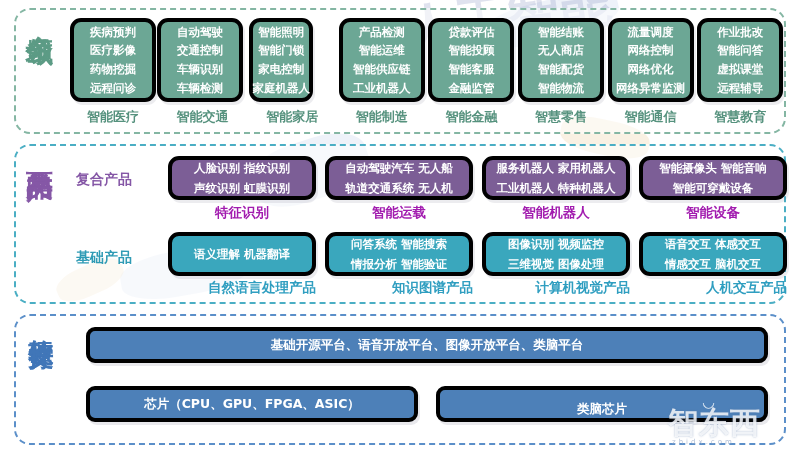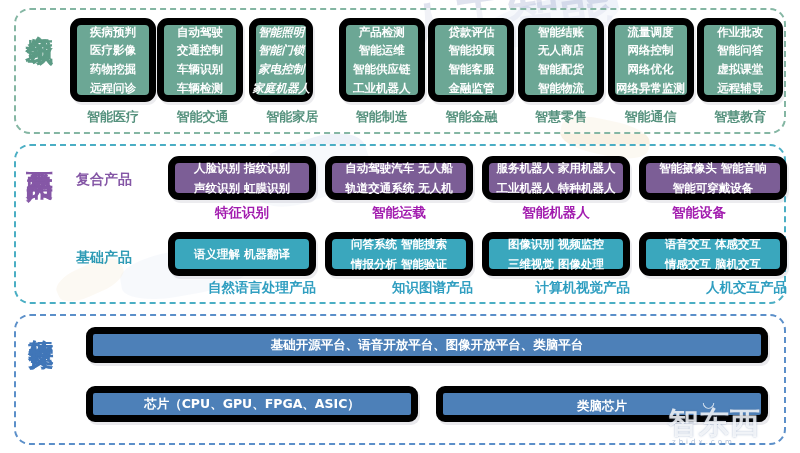--- a/index.html
+++ b/index.html
@@ -93,21 +93,21 @@
     position: absolute;
     border-radius: 11px;
     display: flex;
     flex-direction: column;
     align-items: center;
     justify-content: center;
     color: #ffffff;
     font-weight: 700;
     text-align: center;
     box-shadow: 2px 3px 0 rgba(120,120,140,0.14);
-    border: 7px solid #000000;
+    border: 4px solid #000000;
   }
   .pill .line { white-space: nowrap; }
 
   
   .card-domain {
     background: #6ca795;
     font-size: 11.5px;
     line-height: 1.62;
     padding: 4px 2px;
   }
@@ -214,21 +214,21 @@
         <div class="line">远程问诊</div>
       </div>
       <div class="lbl-domain" style="left: 70px; top: 108px; width: 86px;">智能医疗</div>
       <div class="pill card-domain" style="left: 157px; top: 18px; width: 86px; height: 84px;">
         <div class="line">自动驾驶</div>
         <div class="line">交通控制</div>
         <div class="line">车辆识别</div>
         <div class="line">车辆检测</div>
       </div>
       <div class="lbl-domain" style="left: 159.6px; top: 108px; width: 86px;">智能交通</div>
-      <div class="pill card-domain" style="left: 249.2px; top: 18px; width: 64px; height: 84px; font-style: italic;">
+      <div class="pill card-domain" style="left: 249.2px; top: 18px; width: 64px; height: 84px;">
         <div class="line">智能照明</div>
         <div class="line">智能门锁</div>
         <div class="line">家电控制</div>
         <div class="line">家庭机器人</div>
       </div>
       <div class="lbl-domain" style="left: 249.2px; top: 108px; width: 86px;">智能家居</div>
       <div class="pill card-domain" style="left: 338.8px; top: 18px; width: 86px; height: 84px;">
         <div class="line">产品检测</div>
         <div class="line">智能运维</div>
         <div class="line">智能供应链</div>
@@ -282,21 +282,21 @@
       <div class="lbl-compound" style="left: 325px; top: 204px; width: 148px;">智能运载</div>
       <div class="pill card-compound" style="left: 482px; top: 156px; width: 148px; height: 44px;">
         <div class="line">服务机器人  家用机器人</div>
         <div class="line">工业机器人  特种机器人</div>
       </div>
       <div class="lbl-compound" style="left: 482px; top: 204px; width: 148px;">智能机器人</div>
       <div class="pill card-compound" style="left: 639px; top: 156px; width: 148px; height: 44px;">
         <div class="line">智能摄像头  智能音响</div>
         <div class="line">智能可穿戴设备</div>
       </div>
-      <div class="lbl-compound" style="left: 625px; top: 204px; width: 148px;">智能设备</div>
+      <div class="lbl-compound" style="left: 639px; top: 204px; width: 148px;">智能设备</div>
       <div class="pill card-basic" style="left: 168px; top: 232px; width: 148px; height: 44px;">
         <div class="line">语义理解  机器翻译</div>
       </div>
       <div class="lbl-basic" style="left: 168px; top: 279px; width: 148px;">自然语言处理产品</div>
       <div class="pill card-basic" style="left: 325px; top: 232px; width: 148px; height: 44px;">
         <div class="line">问答系统  智能搜索</div>
         <div class="line">情报分析  智能验证</div>
       </div>
       <div class="lbl-basic" style="left: 325px; top: 279px; width: 148px;">知识图谱产品</div>
       <div class="pill card-basic" style="left: 482px; top: 232px; width: 148px; height: 44px;">

